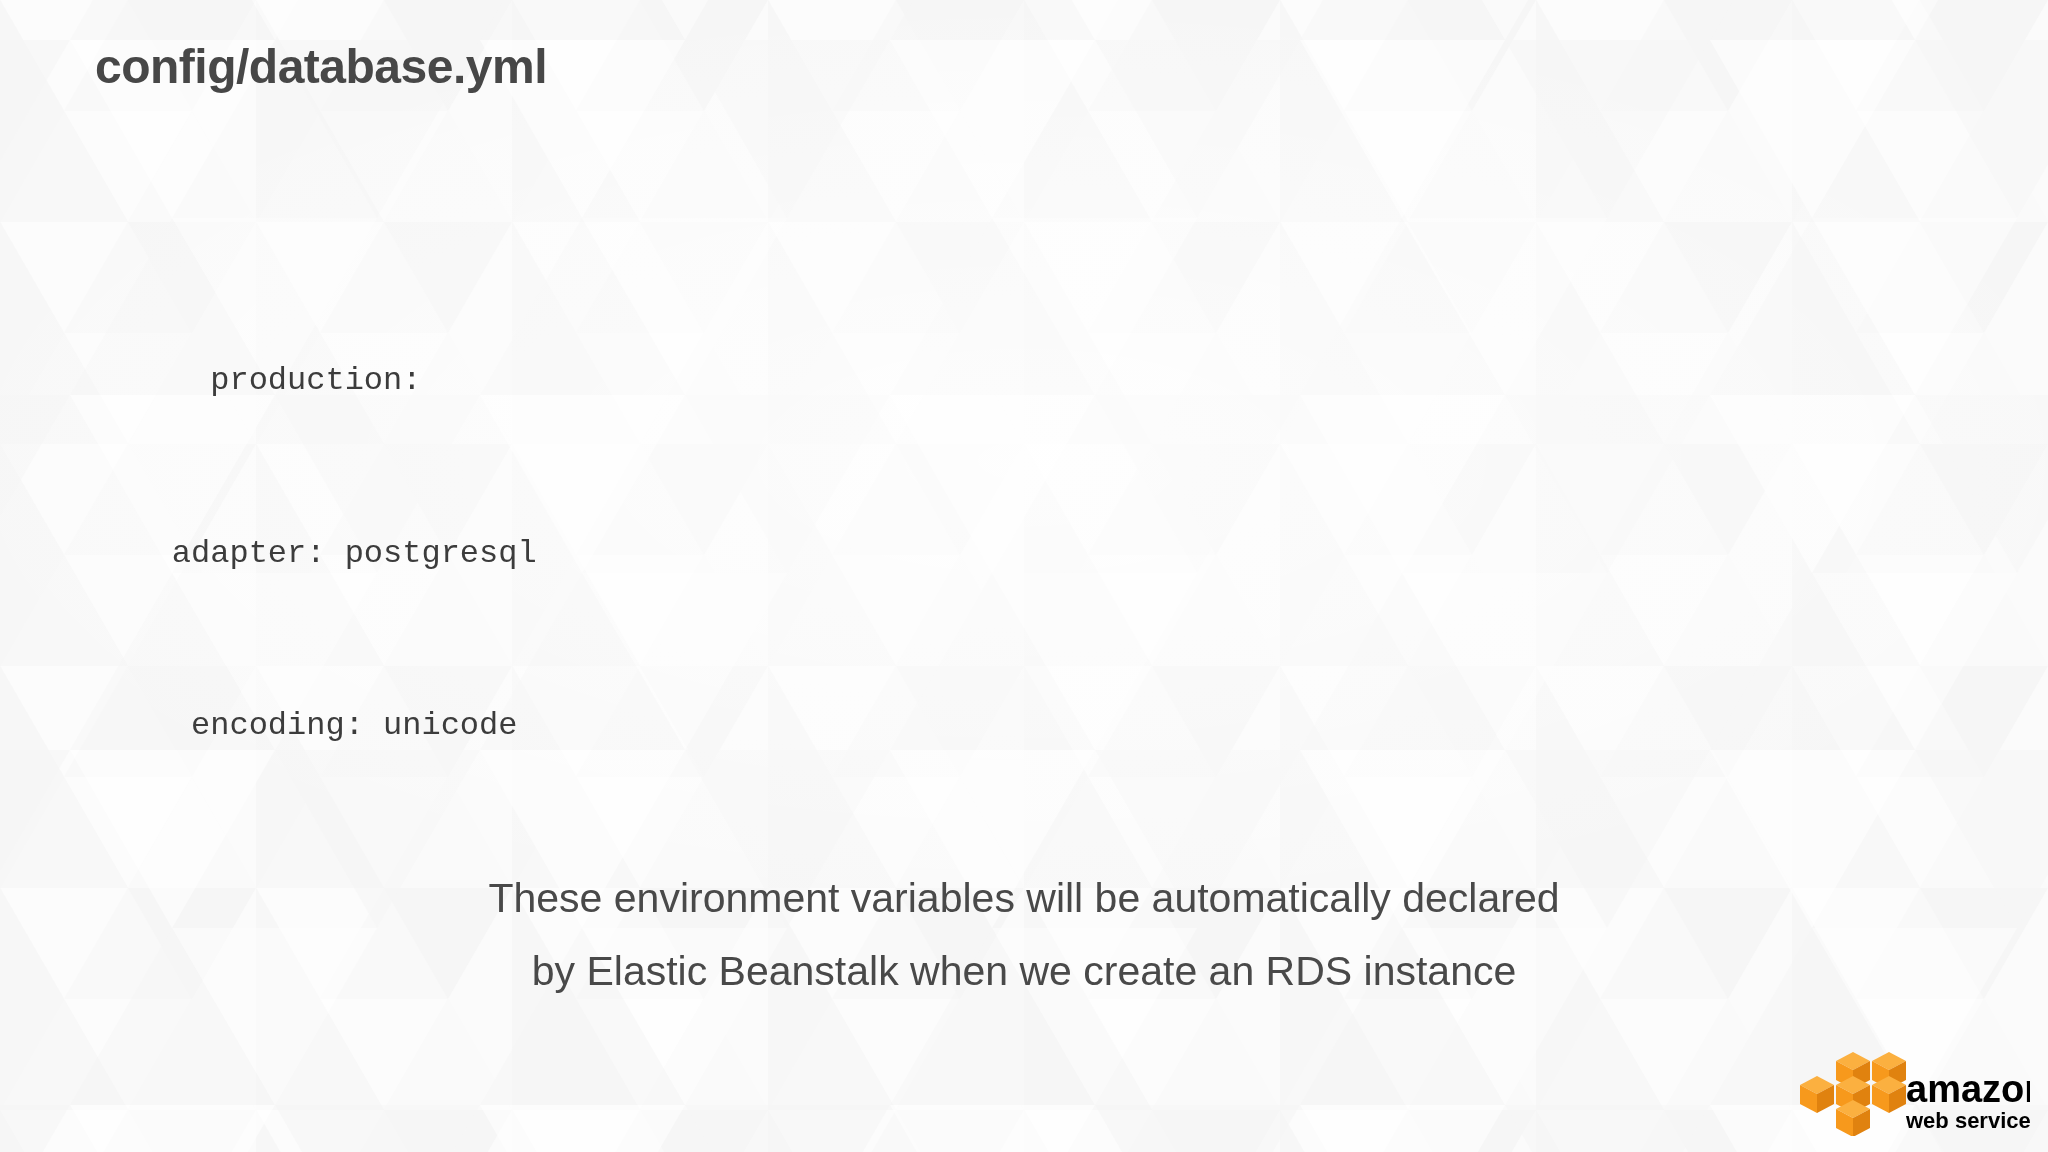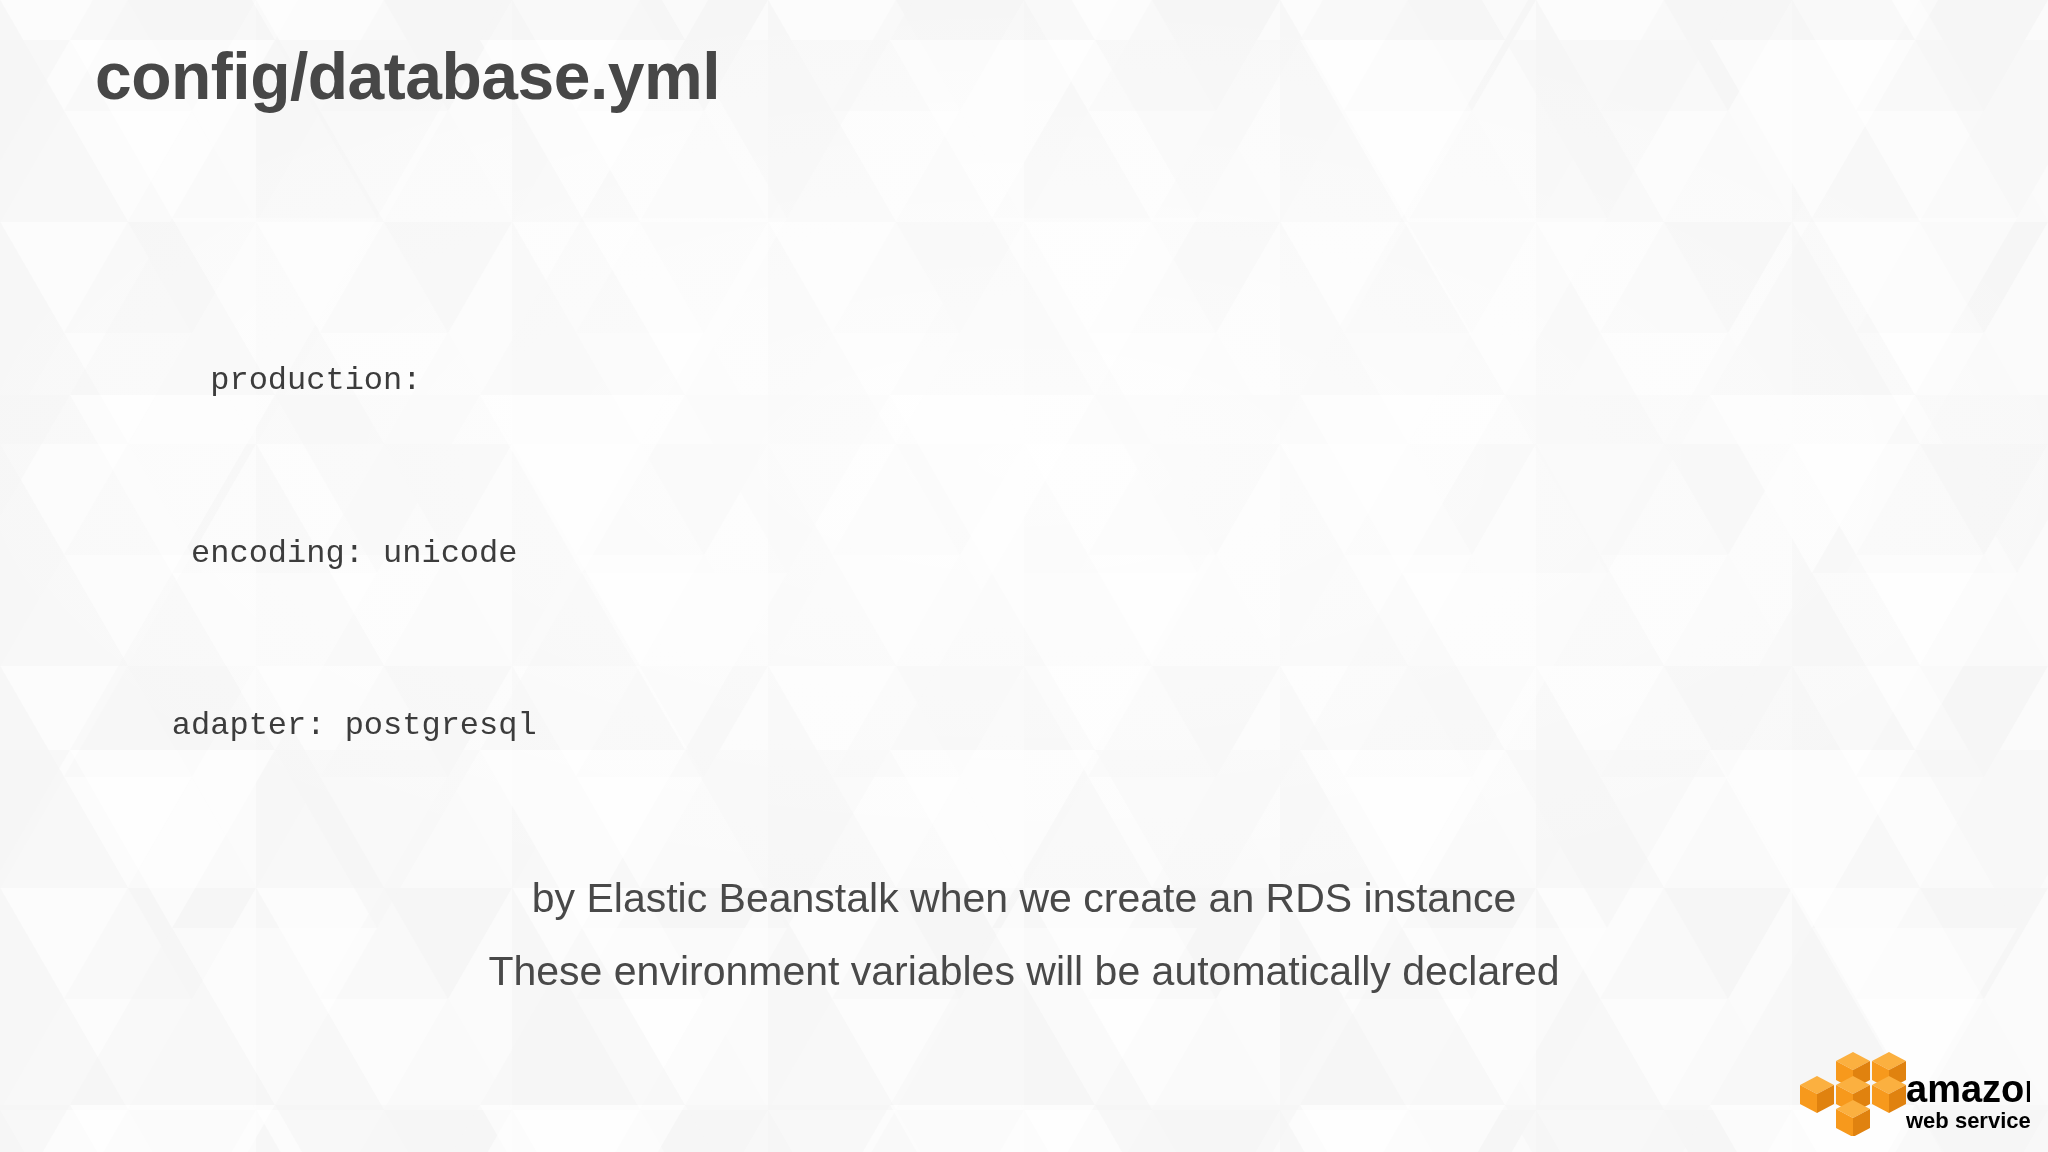--- a/index.html
+++ b/index.html
@@ -43,21 +43,21 @@
     pointer-events:none;
     background:
       radial-gradient(ellipse 80% 60% at 50% 40%, rgba(255,255,255,0.65) 0%, rgba(255,255,255,0) 70%);
   }
 
   
   .title {
     position:absolute;
     left:95px;
     top:42px;
-    font-size:66px;
+    font-size:48px;
     font-weight:bold;
     color:#474747;
     letter-spacing:-0.5px;
     line-height:1.05;
     white-space:nowrap;
   }
 
   
   .code-block {
     position:absolute;
@@ -123,31 +123,31 @@
     <rect width="2048" height="1152" fill="url(#isoTri)"></rect>
     <rect width="2048" height="1152" fill="url(#isoTri2)"></rect>
     <rect width="2048" height="1152" fill="#ffffff" opacity="0.35"></rect>
   </svg>
   <div class="bg-vignette"></div>
 
   <div class="title">config/database.yml</div>
 
   <div class="code-block">
     <div class="code-line">production:</div>
+    <div class="code-line">    adapter: postgresql</div>
     <div class="code-line">    encoding: unicode</div>
-    <div class="code-line">    adapter: postgresql</div>
     
     
     
     
   </div>
 
   <div class="caption">
+    <div class="caption-line">These environment variables will be automatically declared</div>
     <div class="caption-line">by Elastic Beanstalk when we create an RDS instance</div>
-    <div class="caption-line">These environment variables will be automatically declared</div>
   </div>
 
   <div class="aws-logo">
     <svg width="230" height="90" viewBox="0 0 230 90" xmlns="http://www.w3.org/2000/svg">
       <g>
 
         <g transform="translate(36,6)">
           <polygon points="0,9 17,0 34,9 17,18" fill="#fbb040"></polygon>
           <polygon points="0,9 17,18 17,37 0,28" fill="#f7991c"></polygon>
           <polygon points="34,9 17,18 17,37 34,28" fill="#e0820f"></polygon>

